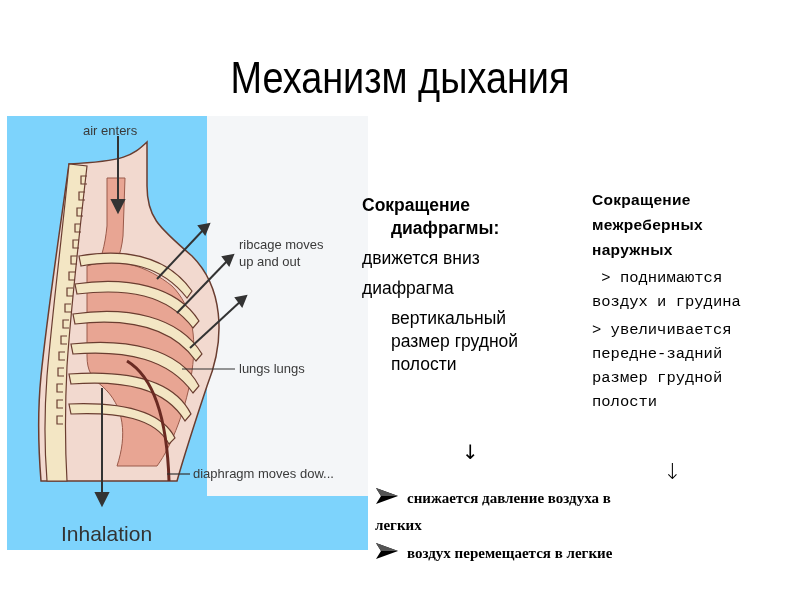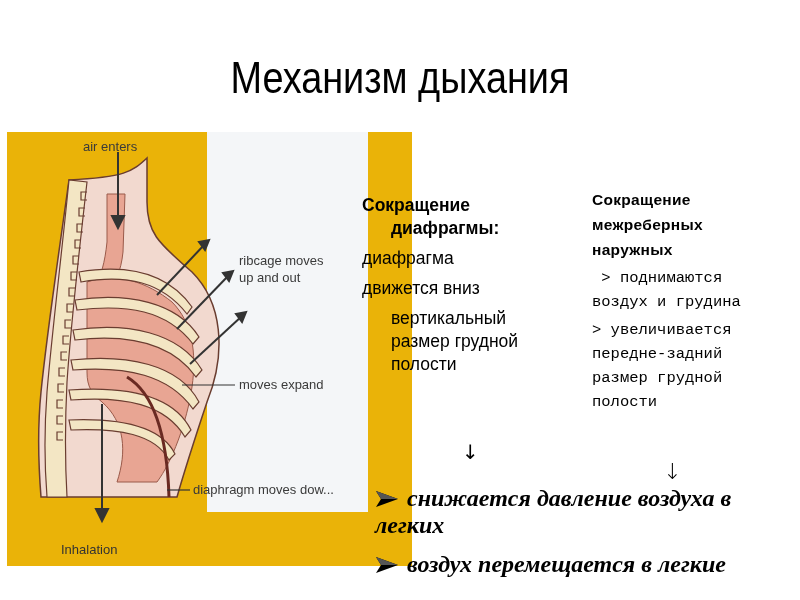--- a/index.html
+++ b/index.html
@@ -6,40 +6,39 @@
   body {
     width: 800px; height: 600px; background: #ffffff; position: relative; overflow: hidden;
     font-family: "Liberation Sans", sans-serif; color: #000;
   }
   .title {
     position: absolute; left: 0; top: 52px; width: 800px; text-align: center;
     font-family: "Liberation Sans", sans-serif; font-size: 44px; line-height: 52px;
     transform: scaleX(0.86); transform-origin: 400px 0;
   }
   .figure {
-    position: absolute; left: 7px; top: 132px; width: 361px; height: 434px;
-    background: #eab308;
-    padding-left: 44px;
+    position: absolute; left: 7px; top: 116px; width: 361px; height: 434px;
+    background: #7dd3fc;
   }
   .figure svg { position: absolute; left: 0; top: 0; }
   .fig-label {
     position: absolute; font-family: "Liberation Sans", sans-serif; color: #3a3a3a;
     font-size: 13px; line-height: 15px; white-space: nowrap;
   }
-  .fig-label.big { font-size: 13px; line-height: 20px; color: #333; }
+  .fig-label.big { font-size: 21px; line-height: 20px; color: #333; }
   .col1 { position: absolute; left: 362px; top: 194px; width: 220px; }
   .col1 .p { font-size: 17.5px; line-height: 23px; margin-bottom: 7px; }
   .col1 .p.head { font-weight: bold; }
   .indent { padding-left: 29px; display: block; }
   .col2 { position: absolute; left: 592px; top: 187px; width: 200px; }
   .col2 .head { font-weight: bold; font-size: 15.5px; line-height: 25px; letter-spacing: 0.3px; }
   .col2 .p { font-size: 15.5px; line-height: 24px; margin-top: 4px; font-family: Liberation Mono, monospace; }
   .arrow-down { position: absolute; font-size: 20px; line-height: 20px; font-family: "DejaVu Sans", sans-serif; }
   .bullets { position: absolute; left: 375px; top: 485px; width: 420px; }
-  .bullet { font-family: "Liberation Serif", serif; font-weight: bold; font-size: 24px; line-height: 27px; font-style: italic; }
+  .bullet { font-family: "Liberation Serif", serif; font-weight: bold; font-size: 15px; line-height: 27px; }
   .bullet .mark { display: inline-block; width: 24px; height: 18px; vertical-align: -2px; margin-right: 8px; }
 </style>
 </head>
 <body>
 
 <div class="title">Механизм дыхания</div>
 
 <div class="figure">
   <svg width="361" height="434" viewBox="0 0 361 434">
 
@@ -79,32 +78,32 @@
         <polygon points="229,182 239,180 235,190"></polygon>
       <line x1="95" y1="272" x2="95" y2="382"></line>
         <polygon points="89,377 101,377 95,389"></polygon>
       <line x1="175" y1="253" x2="228" y2="253" stroke-width="1.2"></line>
       <line x1="160" y1="358" x2="183" y2="358" stroke-width="1.2"></line>
     </g>
   </svg>
   <span class="fig-label" style="left:76px; top:7px;">air enters</span>
   <span class="fig-label" style="left:232px; top:121px;">ribcage moves</span>
   <span class="fig-label" style="left:232px; top:138px;">up and out</span>
-  <span class="fig-label" style="left:232px; top:245px;">moves expand</span>
+  <span class="fig-label" style="left:232px; top:245px;">lungs lungs</span>
   <span class="fig-label" style="left:186px; top:350px;">diaphragm moves dow...</span>
   <span class="fig-label big" style="left:54px; top:408px;">Inhalation</span>
 </div>
 
 <div class="col1">
   <div class="p head">
     <span>Сокращение</span>
     <span class="indent">диафрагмы:</span>
   </div>
+  <div class="p">движется вниз</div>
   <div class="p">диафрагма</div>
-  <div class="p">движется вниз</div>
   <div class="p">
     <span class="indent">вертикальный</span>
     <span class="indent">размер грудной</span>
     <span class="indent">полости</span>
   </div>
 </div>
 <div class="arrow-down" style="left:462px; top:442px;">↓</div>
 
 <div class="col2">
   <div class="head">
@@ -126,19 +125,19 @@
 <div class="arrow-down" style="left:663px; top:462px; font-size:22px; font-weight:100;">↓</div>
 
 <div class="bullets">
   <div class="bullet">
     <svg class="mark" viewBox="0 0 24 18">
         <polygon points="1,1 23,9 1,17 6,9" fill="#000"></polygon>
         <polygon points="1,1 23,9 6,9" fill="#555"></polygon>
       </svg><span>снижается давление воздуха в</span><br>
     <span>легких</span>
   </div>
-  <div class="bullet" style="margin-top:12px;">
+  <div class="bullet" style="margin-top:1px;">
     <svg class="mark" viewBox="0 0 24 18">
         <polygon points="1,1 23,9 1,17 6,9" fill="#000"></polygon>
         <polygon points="1,1 23,9 6,9" fill="#555"></polygon>
       </svg><span>воздух перемещается в легкие</span>
   </div>
 </div>
 
 </body></html>

